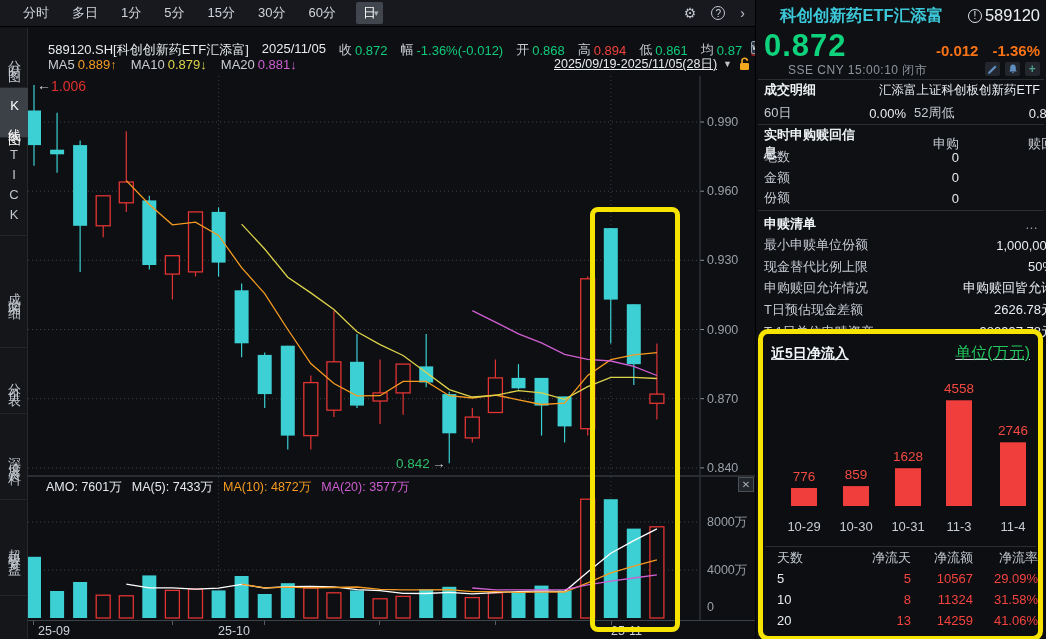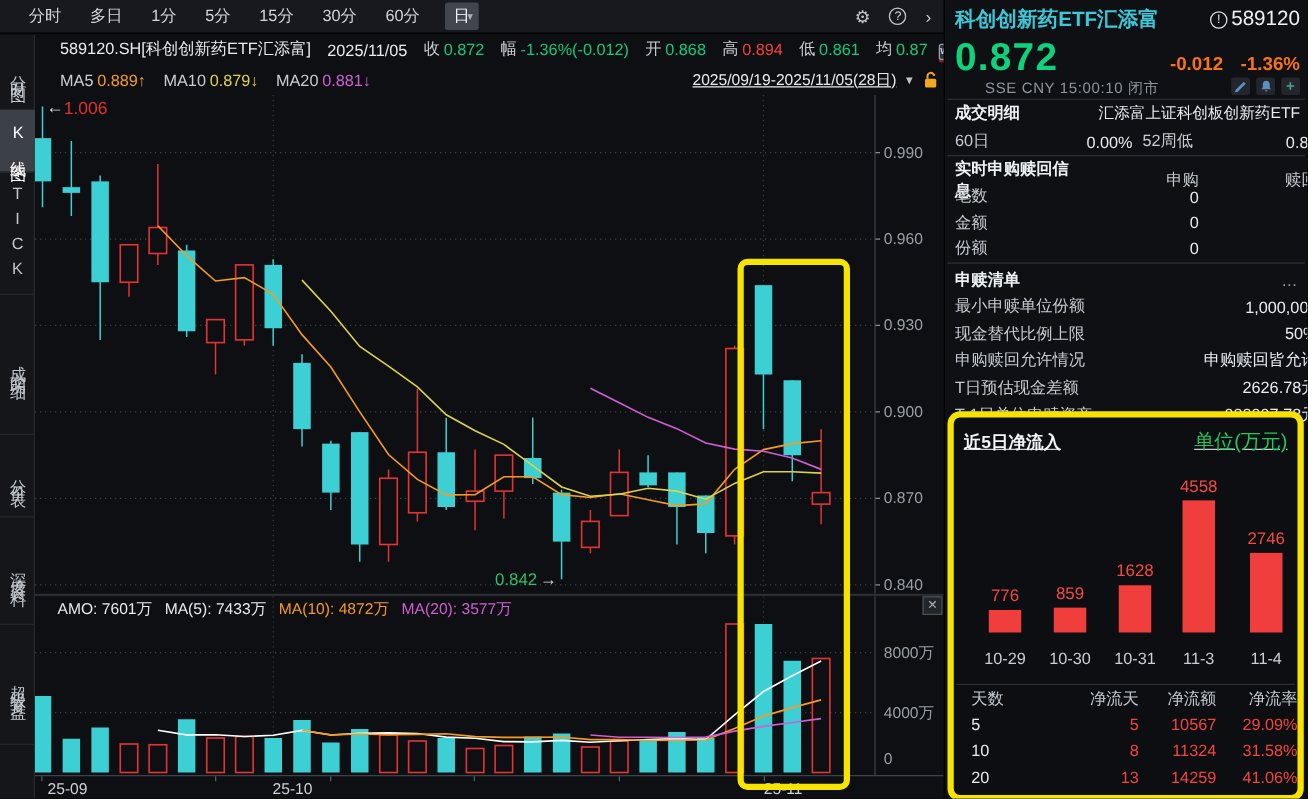--- a/index.html
+++ b/index.html
@@ -14,21 +14,21 @@
   .tb-left{display:flex;align-items:center;gap:17px;margin-left:20px;}
   .tb-right{display:flex;align-items:center;gap:15px;margin-left:auto;margin-right:10px;}
   .tb-item{cursor:pointer;white-space:nowrap;padding:2px 3px;}
   .tb-item.selected{background:#41464e;color:#fff;border-radius:2px;padding:2px 7px;}
   .tb-caret{color:#aab0b7;font-size:9px;margin-left:-9px;}
   .tb-icon{color:#c3c8ce;font-size:14px;cursor:pointer;}
   .q-icon{display:inline-flex;align-items:center;justify-content:center;width:14px;height:14px;
           border:1px solid #c3c8ce;border-radius:50%;font-size:10px;}
 
   
-  .inforow1{position:absolute;left:28px;top:24px;width:727px;height:24px;display:flex;align-items:flex-end;
+  .inforow1{position:absolute;left:28px;top:41px;width:727px;height:24px;display:flex;align-items:flex-start;
             gap:13px;font-size:13px;padding-left:20px;white-space:nowrap;}
   .inforow2{position:absolute;left:28px;top:52px;width:727px;height:24px;display:flex;align-items:center;
             gap:14px;font-size:13px;padding-left:20px;white-space:nowrap;}
   .fld{display:inline-flex;gap:3px;align-items:center;}
   .fld .lab{color:#c8ccd2;}
   .green{color:#0fcb7c;} .red{color:#f0413d;} .white{color:#e8ebee;}
   .ma5c{color:#f59b22;} .ma10c{color:#ddd24a;} .ma20c{color:#cf5fd3;}
   .wp-badge{display:inline-flex;align-items:center;justify-content:center;width:16px;height:13px;
             border:1px solid #95a0ad;border-radius:2px;background:#2c3642;color:#d8dde3;
             font-size:7px;font-weight:bold;margin-left:-4px;box-shadow:0 2px 0 #8a2323;cursor:pointer;}
@@ -56,21 +56,21 @@
   .vol-legend .w{color:#e6eaee;}
   .xaxis{position:absolute;left:0;top:544px;width:727px;height:19px;border-top:1px solid #3d434b;font-size:12.5px;color:#ccd1d7;}
   .xaxis .xl{position:absolute;top:3px;}
   .xaxis .xt{position:absolute;top:0;width:1px;height:4px;background:#565c64;}
 
   
   .hl-box{position:absolute;border:5px solid #f6e400;border-radius:8px;z-index:6;pointer-events:none;}
 
   
   .rpanel{position:absolute;left:755px;top:0;width:291px;height:639px;background:#0e1014;border-left:1px solid #000;}
-  .rp-name-row{position:absolute;left:8px;right:6px;top:3px;height:25px;display:flex;align-items:center;text-align:center;}
+  .rp-name-row{position:absolute;left:24px;right:6px;top:3px;height:25px;display:flex;align-items:center;text-align:center;}
   .rp-name{color:#3cc8d8;font-size:16.5px;font-weight:bold;}
   .rp-code{margin-left:auto;display:flex;align-items:center;gap:3px;color:#eef1f4;font-size:16.5px;}
   .info-circle{display:inline-flex;align-items:center;justify-content:center;width:14px;height:14px;
                border:1.5px solid #dfe3e8;border-radius:50%;font-size:10px;color:#dfe3e8;}
   .rp-price-row{position:absolute;left:8px;right:6px;top:28px;height:34px;display:flex;align-items:baseline;}
   .rp-price{font-size:31px;font-weight:bold;color:#0ed37c;letter-spacing:1px;}
   .rp-chg{margin-left:auto;font-size:15px;font-weight:bold;color:#f97316;display:flex;gap:14px;}
   .rp-meta-row{position:absolute;left:8px;right:6px;top:62px;height:16px;display:flex;
                font-size:12px;color:#8e959e;letter-spacing:.5px;margin-left:24px;}
   .rp-icons{margin-left:auto;display:flex;gap:5px;}

